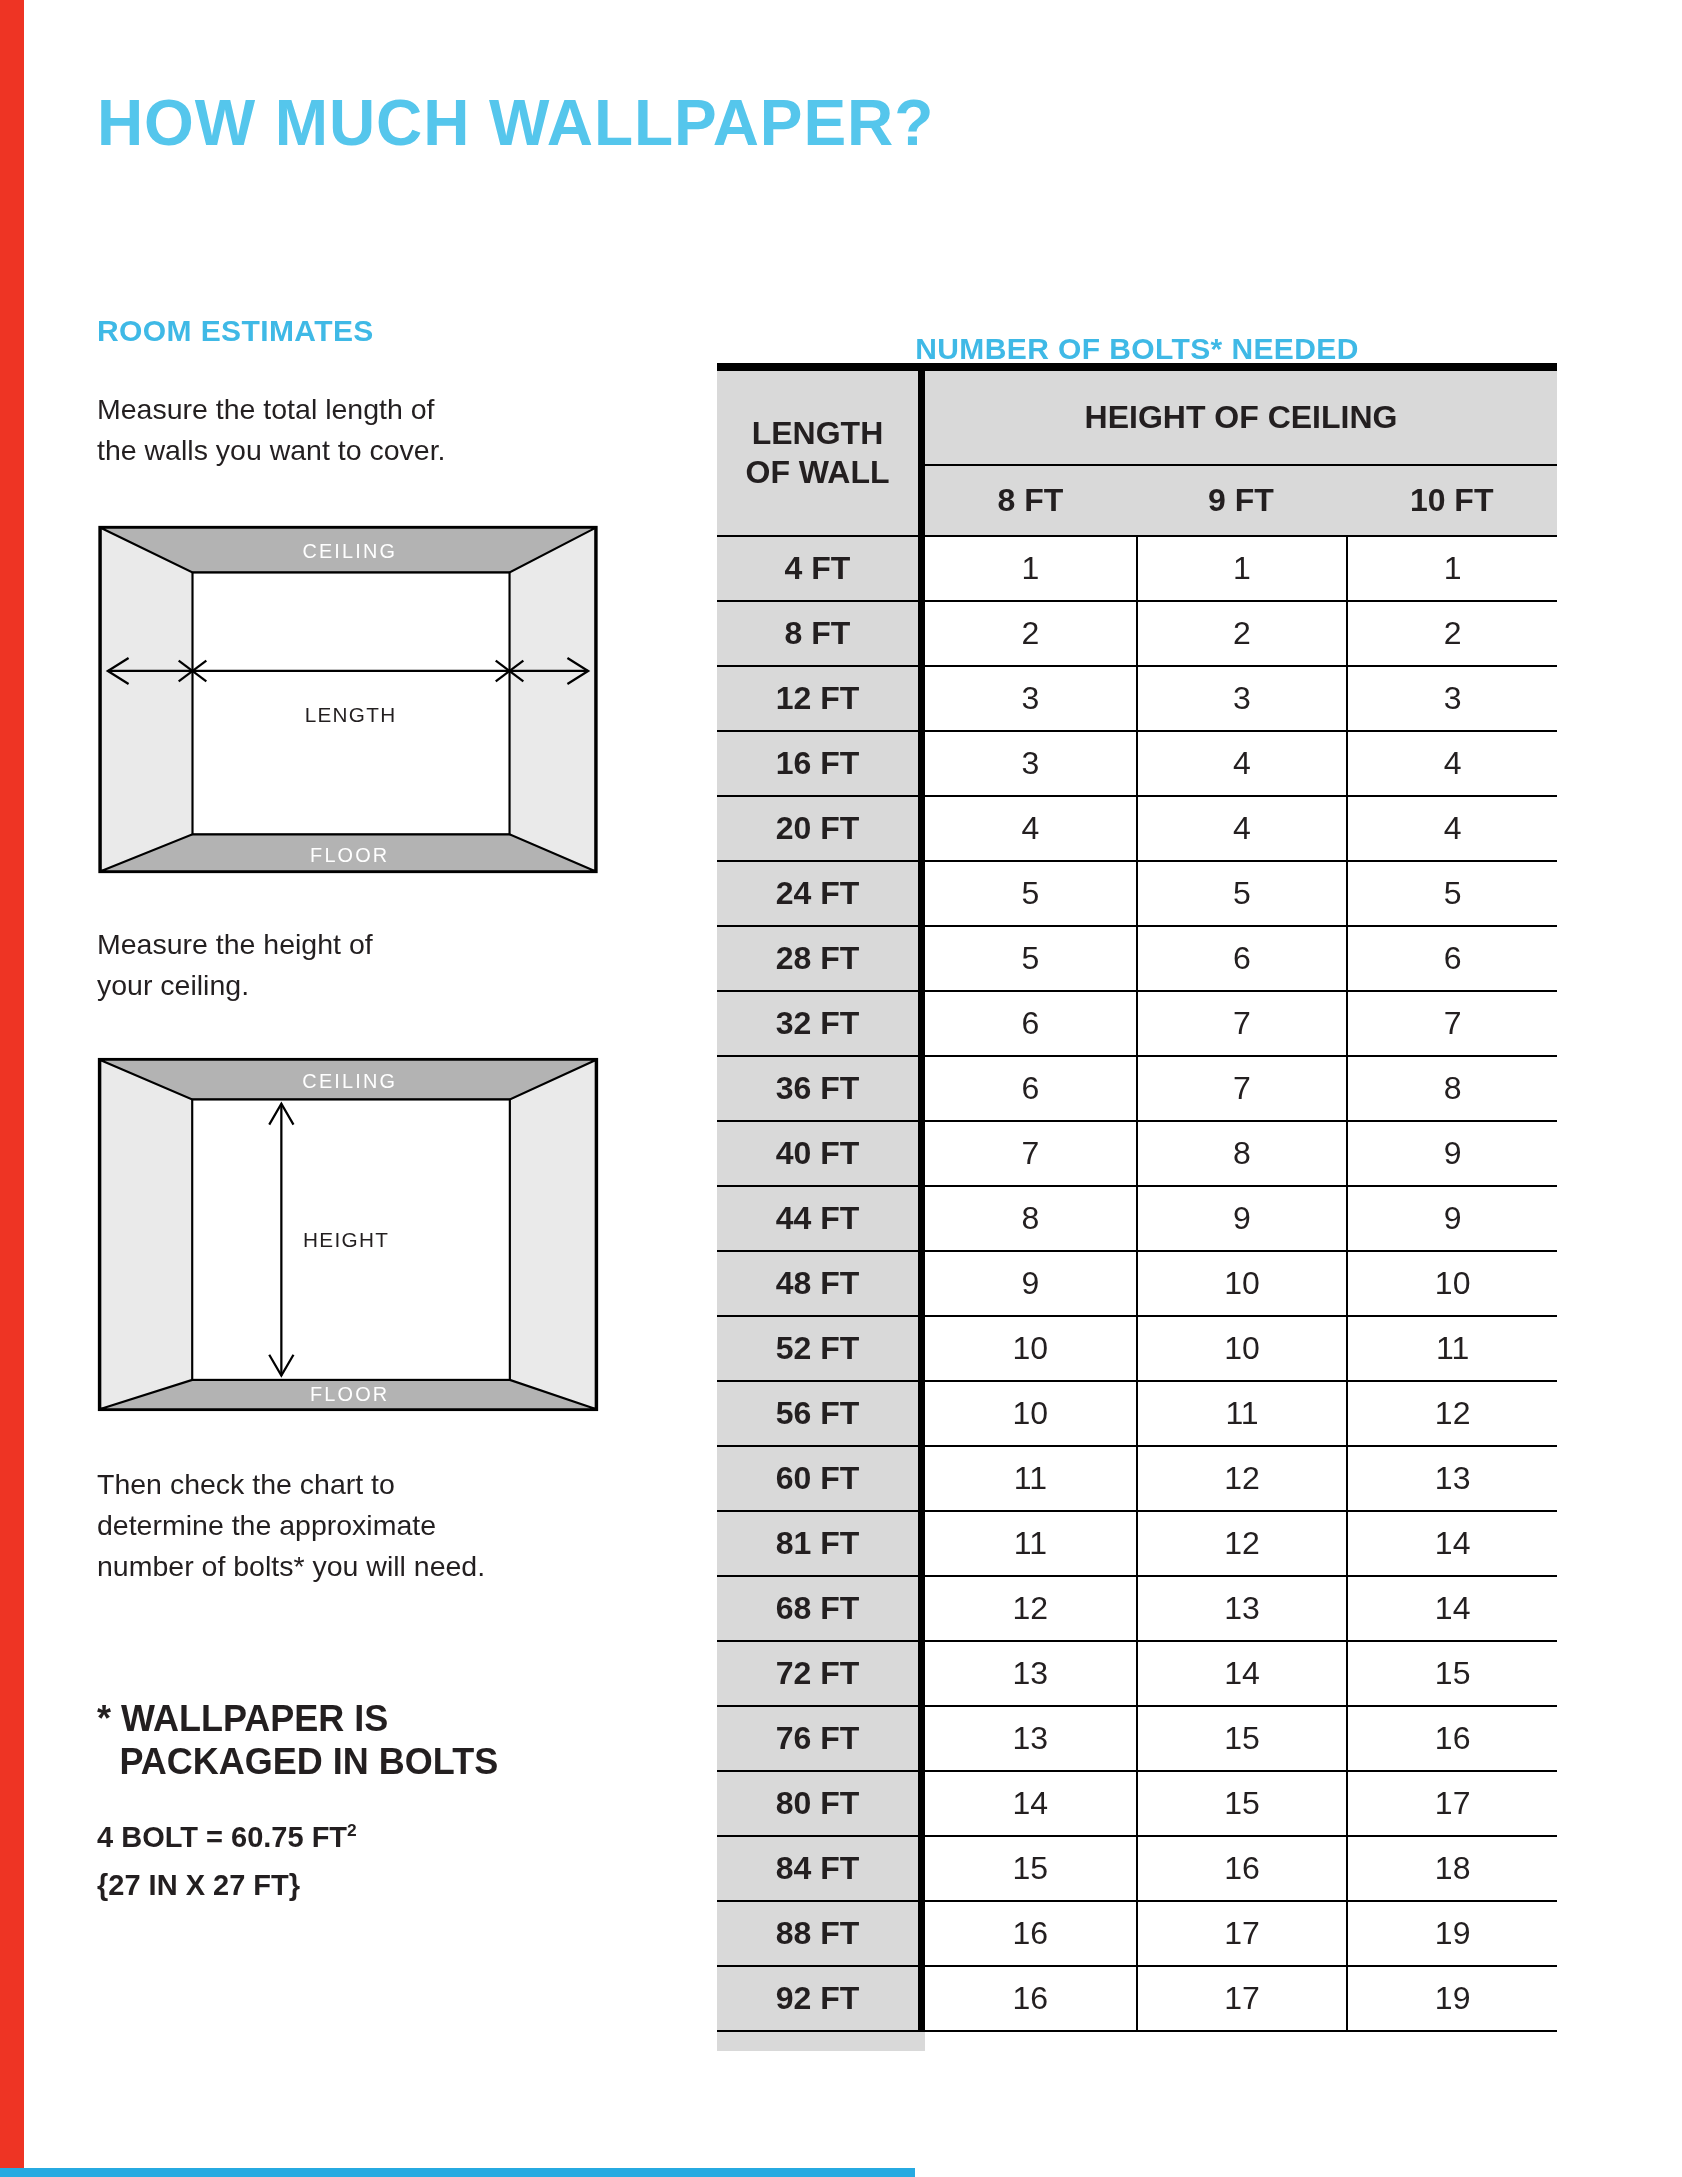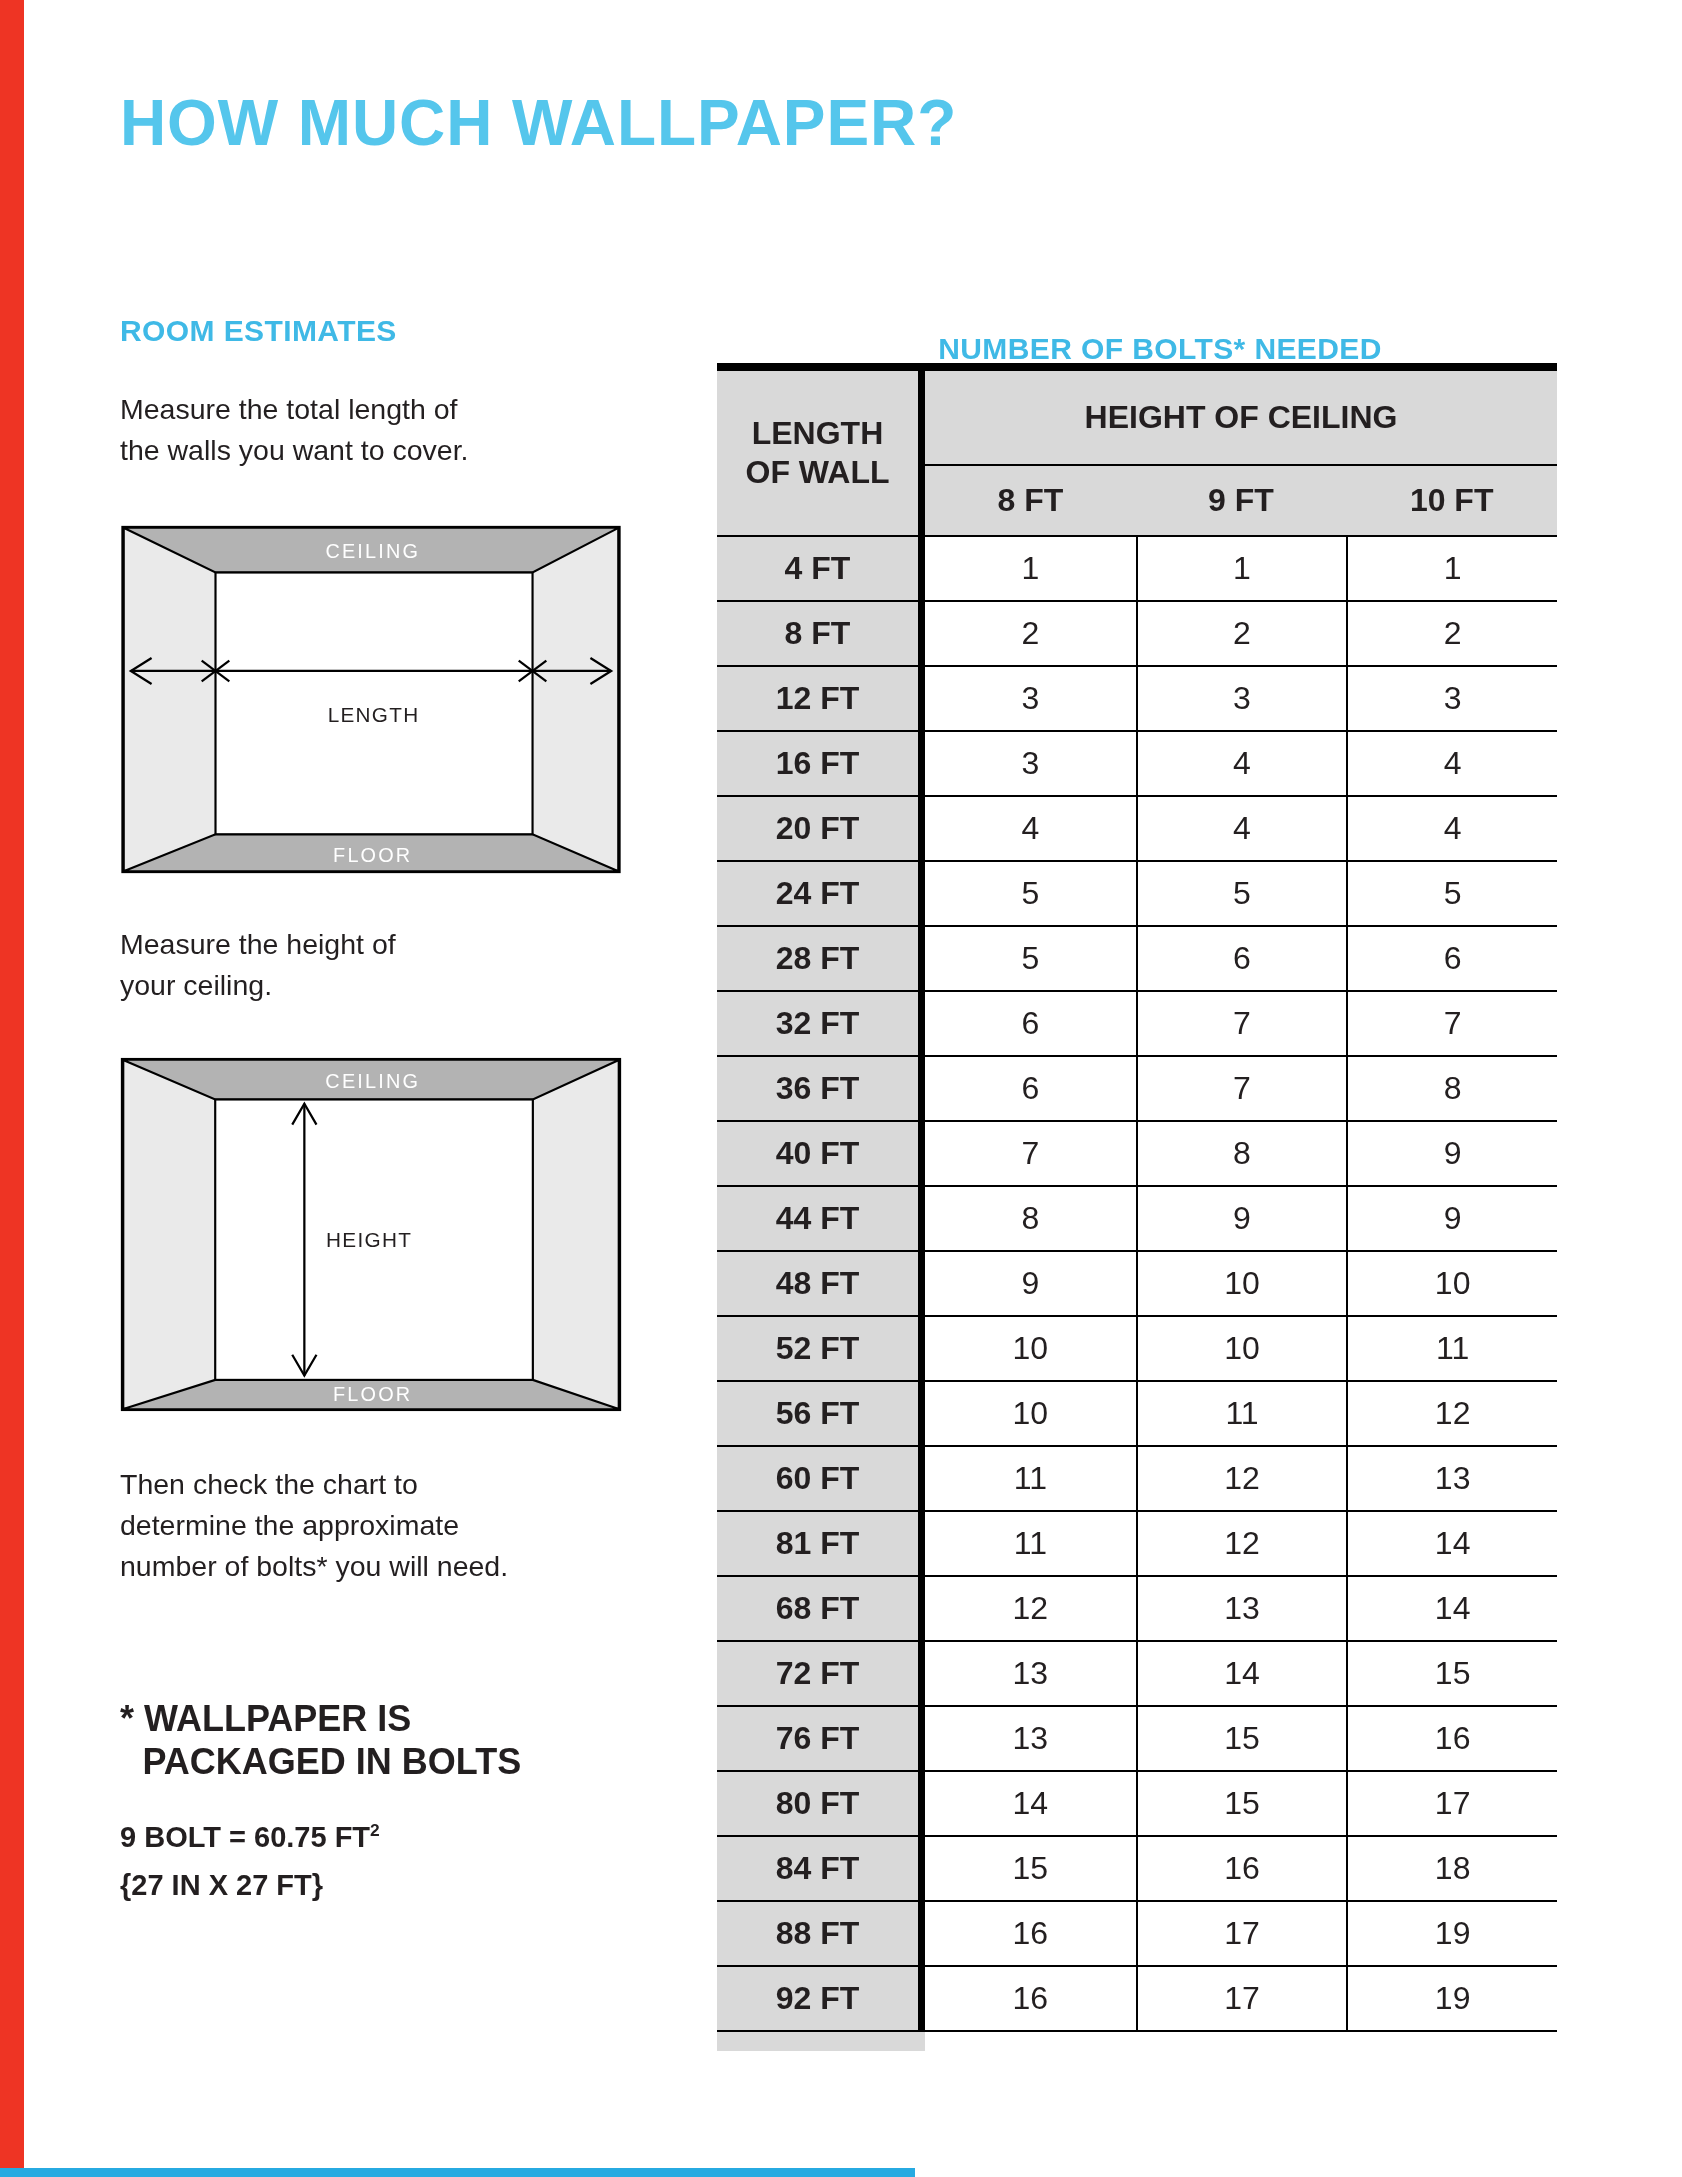--- a/index.html
+++ b/index.html
@@ -1,21 +1,21 @@
 <!DOCTYPE html>
 <html style="--title-blue: #55C6EC; --heading-blue: #3FB9E6; --red-bar: #EE3424; --footer-blue: #27AAE1; --table-gray: #D9D9D9; --dark-gray: #B3B3B3; --light-gray: #EAEAEA; --text-dark: #231F20;font-size:14px"><head>
 <meta charset="utf-8">
 <style>
   * { margin:0; padding:0; box-sizing:border-box; }
   html,body { background:#ffffff; }
   .page {
     position:relative; width:1683px; height:2177px; background:#fff; overflow:hidden;
     font-family:"Liberation Sans", sans-serif; color:var(--text-dark,#231F20);
   }
-  .abs { position:absolute;margin-left:23px; }
+  .abs { position:absolute; }
   .red-bar { position:absolute; left:0; top:0; width:24px; height:100%; background:var(--red-bar,#EE3424); z-index:1; }
   .footer-bar { position:absolute; left:0; bottom:0; width:915px; height:9.5px; background:var(--footer-blue,#27AAE1); z-index:2; }
 
   .title { left:97px; top:86px; font-size:64px; font-weight:700; color:var(--title-blue,#55C6EC); letter-spacing:0.9px; }
   .sec-heading { font-size:30px; font-weight:700; color:var(--heading-blue,#3FB9E6); letter-spacing:0.4px; }
   #room-estimates-heading { left:97px; top:314px; }
   #bolts-heading { left:717px; top:332px; width:840px; text-align:center; }
 
   .para { font-size:28.5px; line-height:41px; }
   .para.bold { font-weight:700; }
@@ -118,21 +118,21 @@
     <div>number of bolts* you will need.</div>
   </div>
 
   <div class="abs para bold" id="note">
     <div>* WALLPAPER IS</div>
     <div class="indent">PACKAGED IN BOLTS</div>
   </div>
 
   <div class="abs para bold" id="formula">
     <div>
-      <span>9 BOLT = 60.75 FT</span><sup>2</sup>
+      <span>4 BOLT = 60.75 FT</span><sup>2</sup>
     </div>
     <div>{27 IN X 27 FT}</div>
   </div>
 
   <div class="bolts-table">
     <div class="thead">
       <div class="wall-header">
         <div>LENGTH</div>
         <div>OF WALL</div>
       </div>

